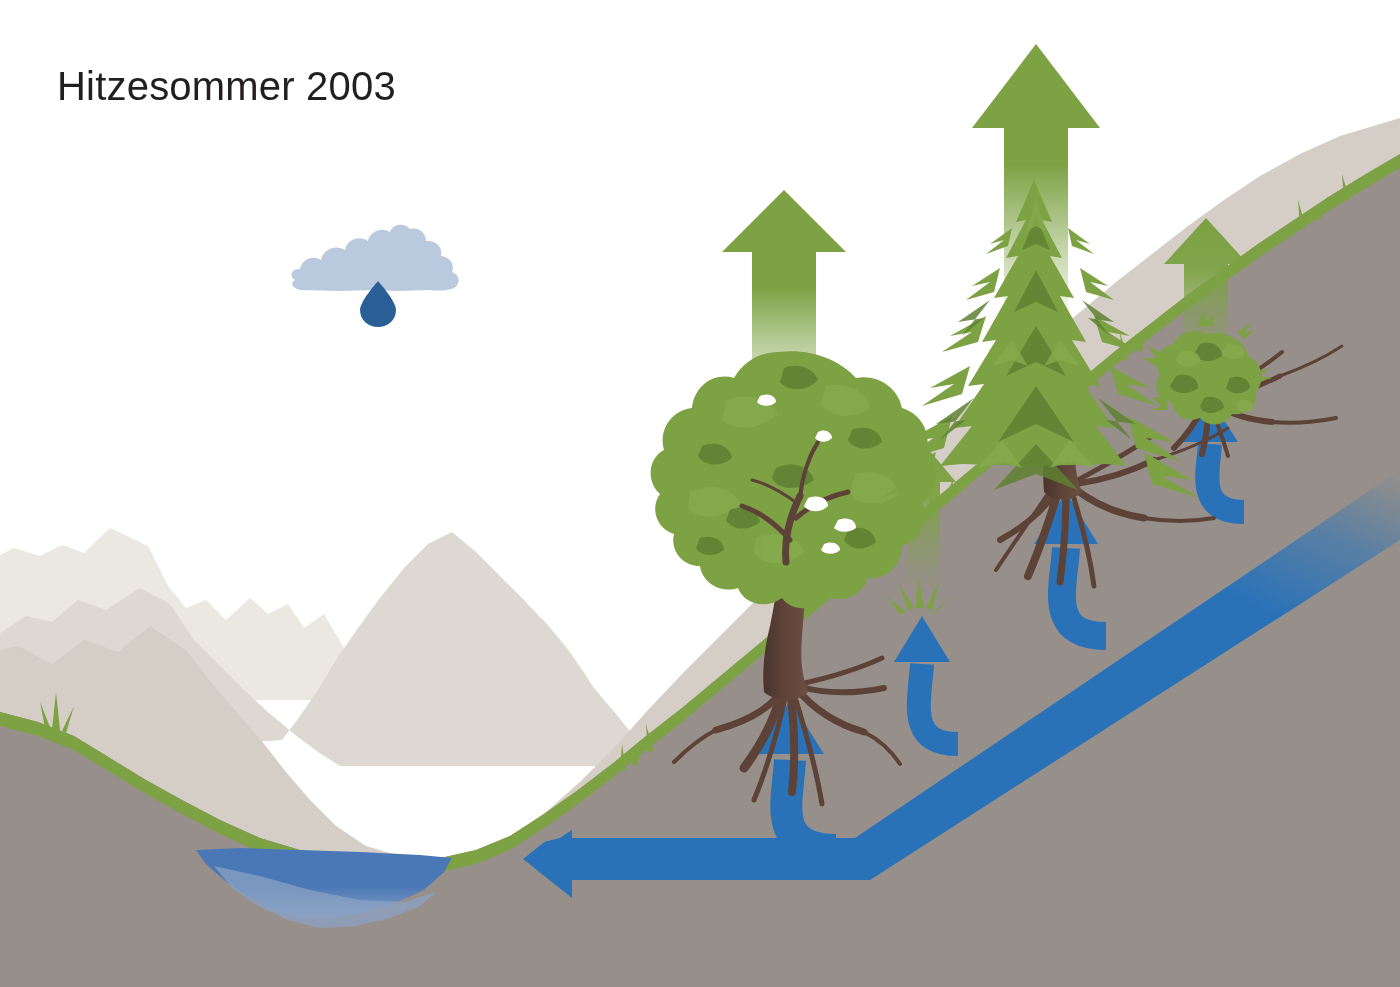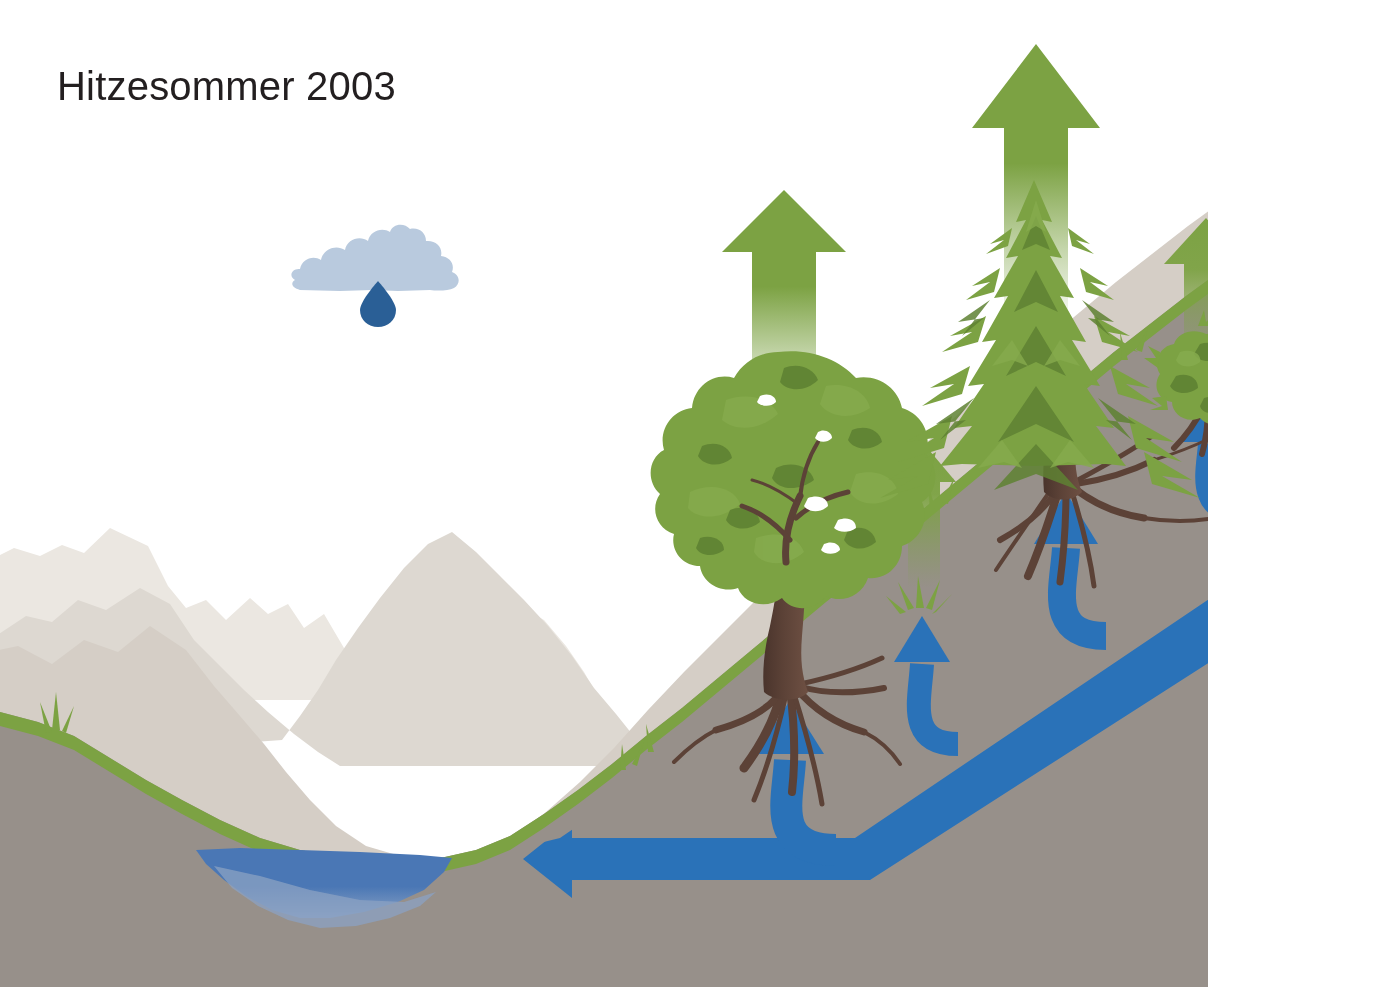--- a/index.html
+++ b/index.html
@@ -5,21 +5,21 @@
   html, body {
     margin: 0;
     padding: 0;
     background: #ffffff;
   }
   body {
     font-family: "Liberation Sans", sans-serif;
   }
   #scene {
     position: relative;
-    width: 1208px;
+    width: 1400px;
     height: 987px;
     background: #ffffff;
     overflow: hidden;
   }
   #scene svg {
     display: block;
     width: 1400px;
     height: 987px;
   }
   .title-text {

